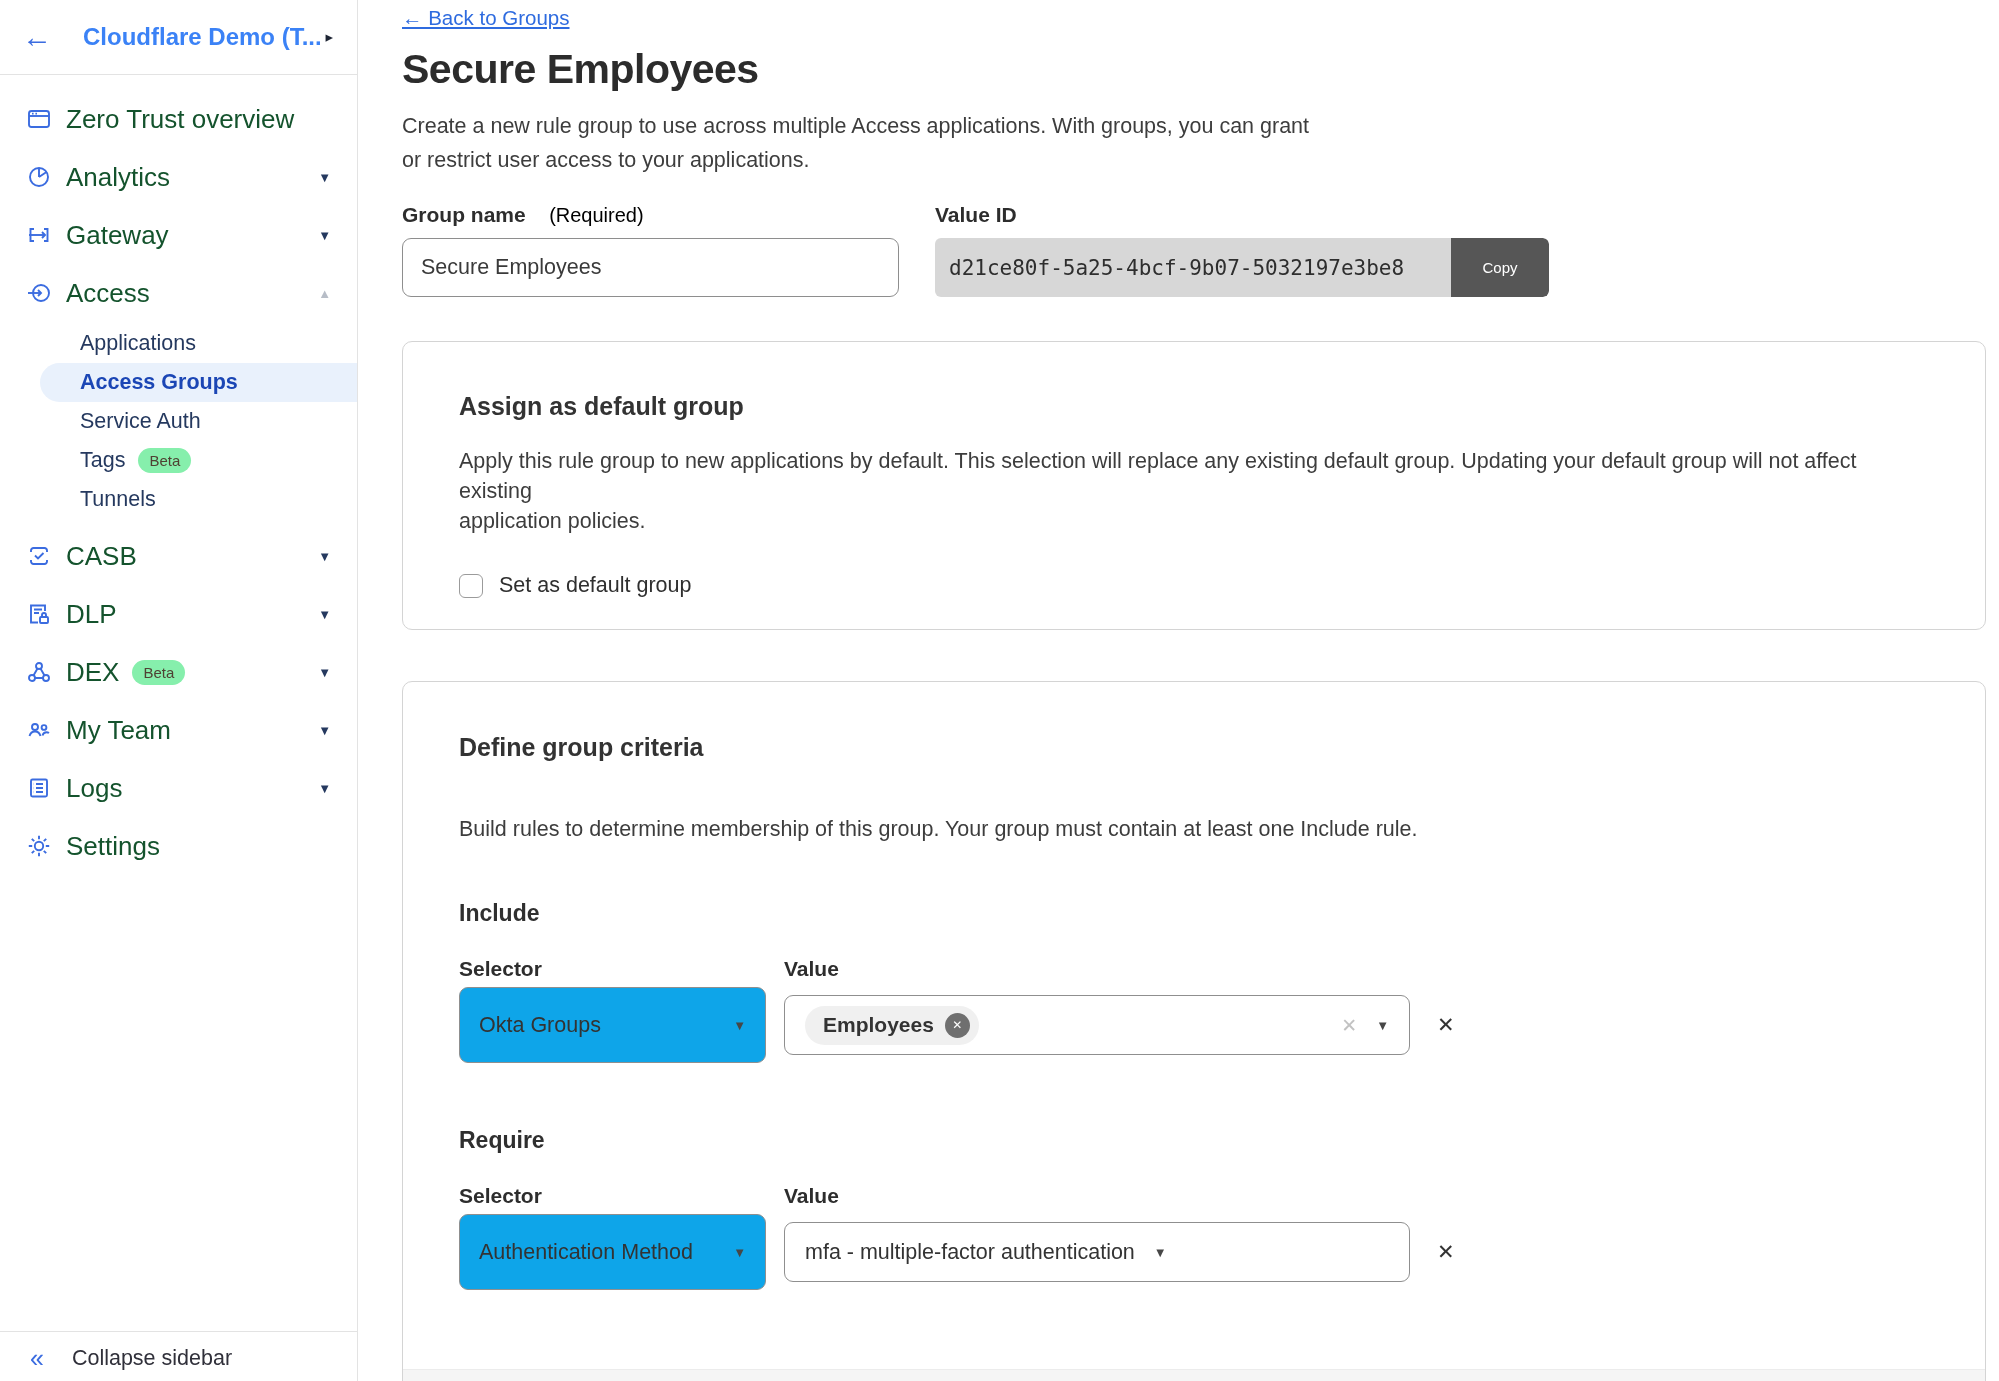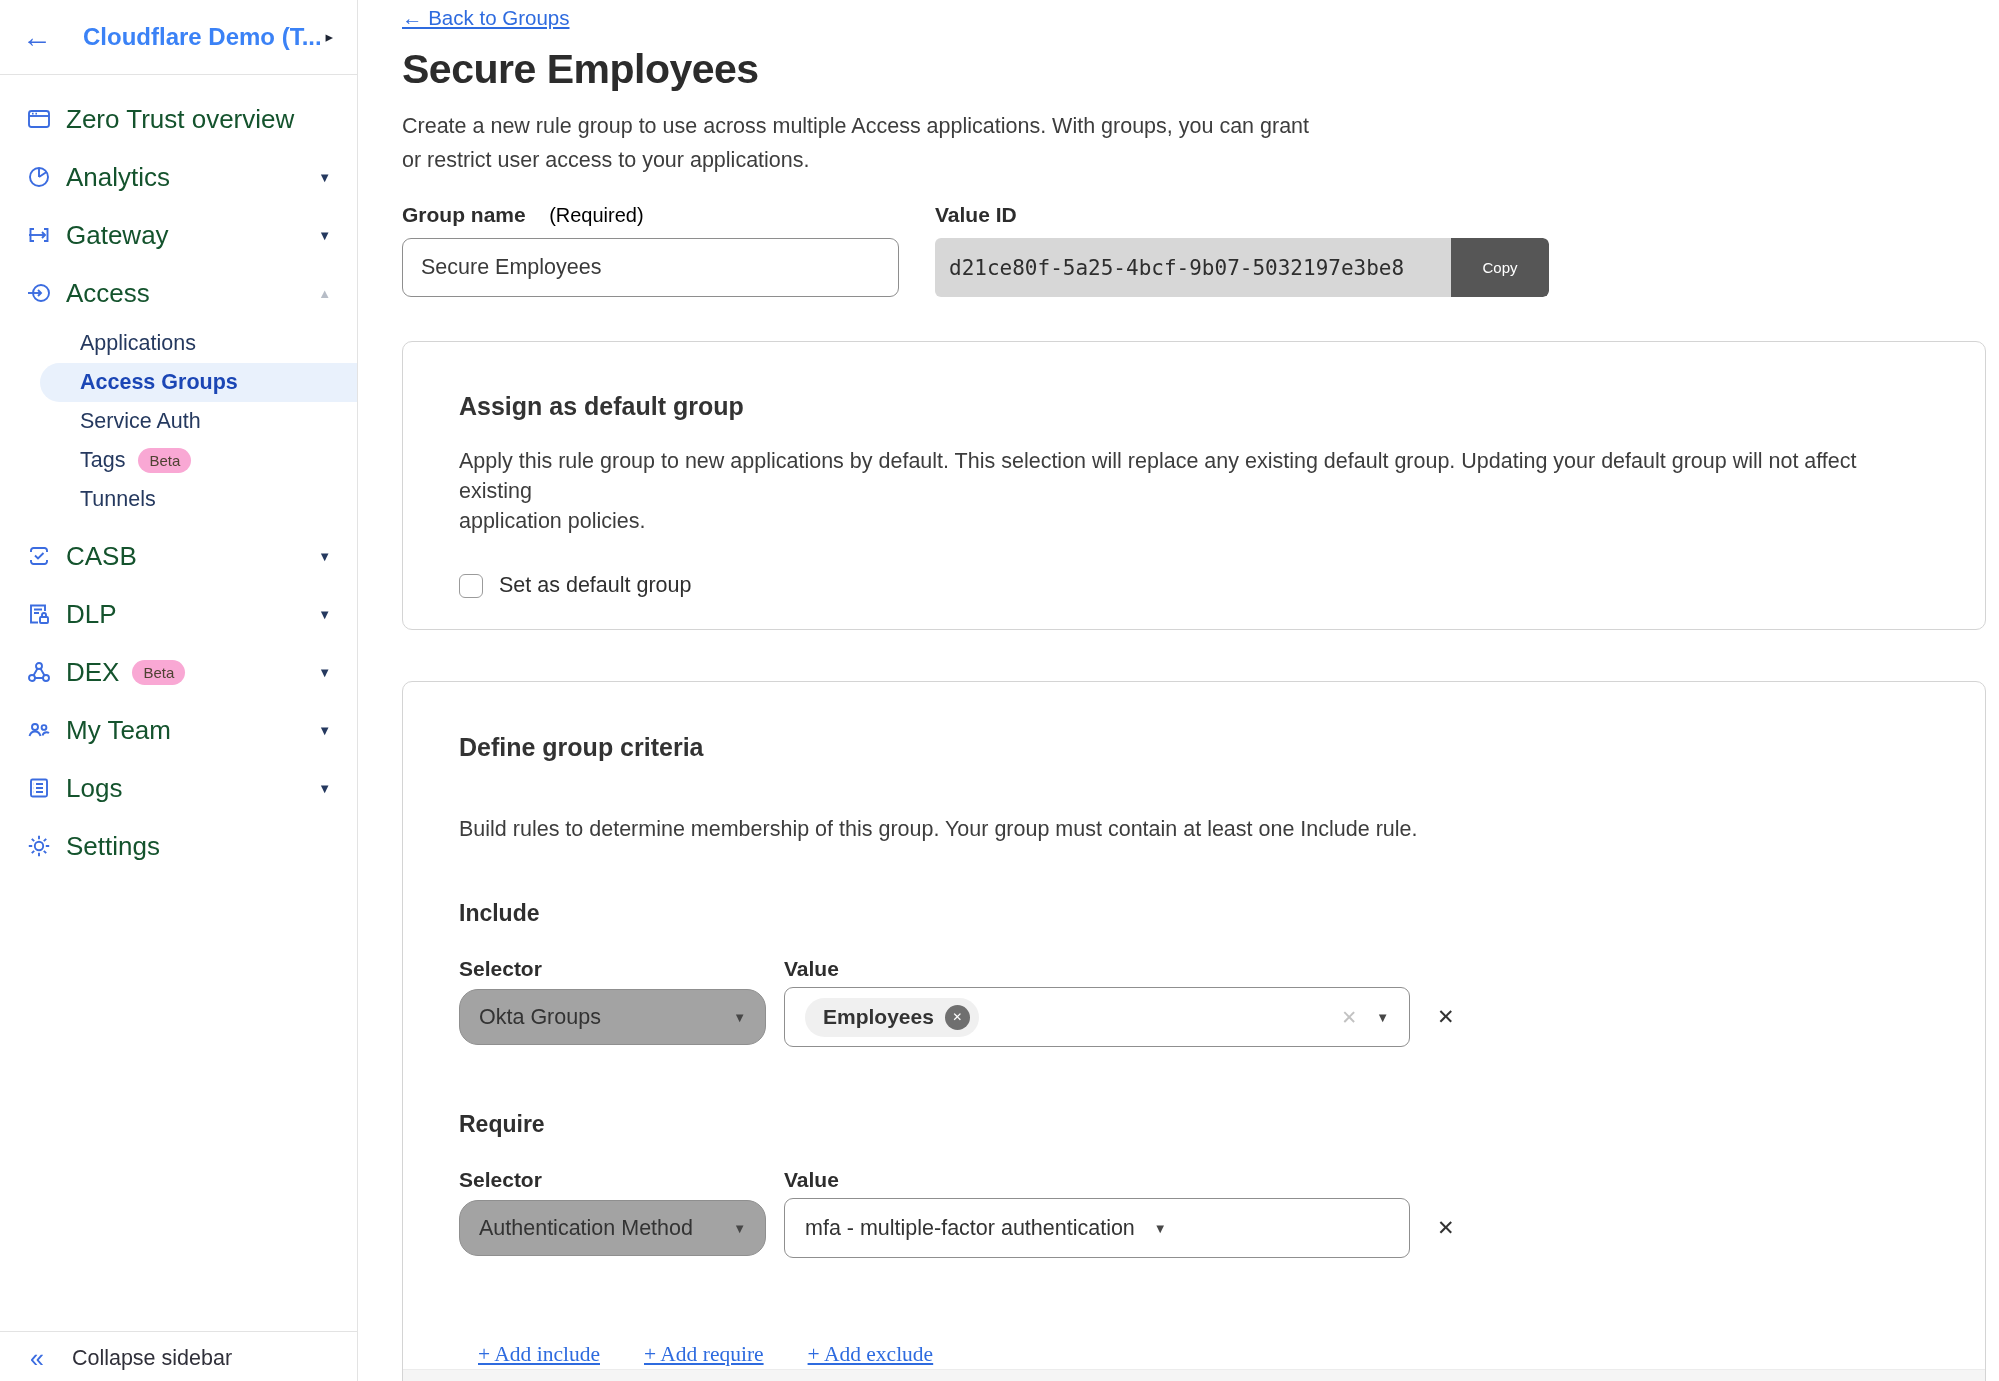--- a/index.html
+++ b/index.html
@@ -16,21 +16,21 @@
   .sb-nav { padding-top:15px; }
   .sb-item { height:58px; display:flex; align-items:center; padding:0 26px 0 25px; cursor:pointer; }
   .sb-icon { width:27px; height:27px; flex:0 0 27px; display:flex; align-items:center; justify-content:center; }
   .sb-icon svg { display:block; }
   .sb-label { margin-left:14px; font-size:26px; color:#14532d; }
   .sb-chevron { margin-left:auto; font-size:13px; color:#25395f; }
   .sb-chevron.up { color:#b7bdc7; }
   .sb-sub { margin:2px 0 8px 0; }
   .sb-subitem { height:39px; display:flex; align-items:center; padding-left:80px; font-size:21.5px; color:#25395f; cursor:pointer; }
   .sb-subitem.selected { margin-left:40px; padding-left:40px; background:#e9f1fc; border-radius:20px 0 0 20px; font-weight:700; color:#1b46b5; }
-  .beta-badge { margin-left:13px; background:#f9a8d4; color:#4f4233; font-size:15px; line-height:1; padding:5px 11px; border-radius:999px; }
+  .beta-badge { margin-left:13px; background:#86efac; color:#4f4233; font-size:15px; line-height:1; padding:5px 11px; border-radius:999px; }
   .sb-bottom { position:absolute; left:0; right:0; bottom:0; height:50px; border-top:1px solid #e3e3e3;
     display:flex; align-items:center; padding:4px 0 0 30px; }
   .sb-collapse-icon { color:#3b6ce0; font-size:25px; }
   .sb-collapse-label { margin-left:28px; font-size:21.5px; color:#30303a; }
 
   
   .main { flex:1; padding:6px 13px 0 44px; position:relative; }
   .back-link { display:inline-block; color:#2e6bdf; font-size:20.5px; text-decoration:underline; cursor:pointer; }
   .page-title { margin-top:16px; font-size:41px; font-weight:700; color:#2c2c2c; letter-spacing:-0.5px; }
   .page-desc { margin-top:16px; font-size:21.5px; line-height:34px; color:#3d3d3d; }
@@ -57,21 +57,21 @@
   .checkbox { width:24px; height:24px; border:1.5px solid #9b9b9b; border-radius:6px; background:#fff; cursor:pointer; }
   .checkbox-label { margin-left:16px; font-size:21.5px; color:#2f2f2f; }
 
   .card-criteria { margin-top:51px; height:722px; padding:51px 56px; position:relative; overflow:hidden; }
   .card-criteria .card-body { margin-top:52px; }
   .rule-heading { margin-top:56px; font-size:23px; font-weight:700; color:#2f2f2f; }
   .rule-heading.require { margin-top:64px; }
   .rule-labels { margin-top:30px; display:flex; }
   .rule-labels .lbl-selector { width:325px; }
   .rule-row { margin-top:6px; display:flex; align-items:center; }
-  .select-box { width:307px; height:56px; border:1px solid #8f8f8f; border-radius:19px; background:#a3a3a3;
+  .select-box { width:307px; height:76px; border:1px solid #8f8f8f; border-radius:9px; background:#0ea5e9;
     display:flex; align-items:center; padding:0 19px; cursor:pointer; }
   .select-text { font-size:21.5px; color:#333; white-space:nowrap; }
   .caret { margin-left:auto; font-size:13px; color:#474747; }
   .value-box { margin-left:18px; width:626px; height:60px; border:1px solid #8f8f8f; border-radius:9px; background:#fff;
     display:flex; align-items:center; padding:0 20px; cursor:pointer; }
   .chip { background:#f0f0f0; border-radius:999px; padding:7px 9px 7px 18px; display:flex; align-items:center; }
   .chip-text { font-size:21px; font-weight:600; color:#333; }
   .chip-x { margin-left:11px; width:25px; height:25px; border-radius:50%; background:#6f6f6f; color:#fff;
     font-size:12px; display:flex; align-items:center; justify-content:center; cursor:pointer; }
   .clear-x { margin-left:auto; color:#c2c2c2; font-size:19px; cursor:pointer; }

